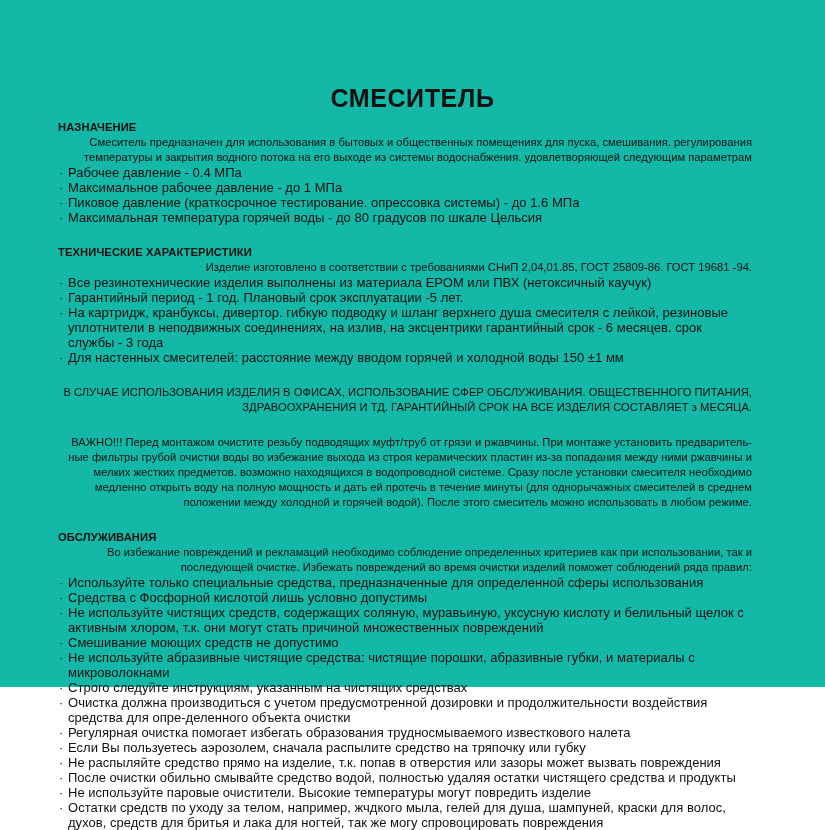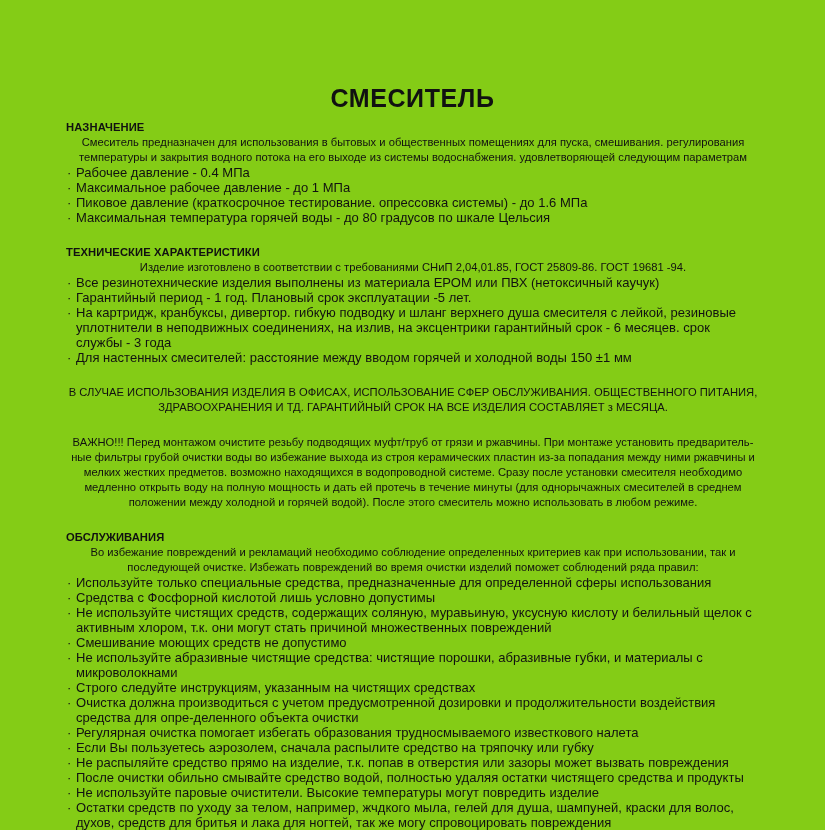--- a/index.html
+++ b/index.html
@@ -12,40 +12,40 @@
     width: 825px;
     height: 830px;
     overflow: hidden;
     font-family: "Liberation Sans", "DejaVu Sans", sans-serif;
     color: #111111;
     -webkit-font-smoothing: antialiased;
   }
   .page {
     position: relative;
     width: 825px;
-    height: 830px;
-    background: #84cc16;
+    height: 687px;
+    background: #14b8a6;
     box-sizing: border-box;
   }
   .doc-title {
     position: absolute;
     top: 68px;
     left: 0;
     width: 825px;
     text-align: center;
     font-size: 25px;
     font-weight: bold;
     letter-spacing: 0.6px;
     color: #111111;
     line-height: 1.1;
   }
   .content {
     position: absolute;
     top: 120px;
-    left: 66px;
+    left: 58px;
     width: 694px;
   }
   .section {
     margin: 0 0 0 0;
   }
   .section + .section {
     margin-top: 20px;
   }
   .sec-head {
     font-size: 11.2px;
@@ -54,21 +54,21 @@
     letter-spacing: 0.1px;
     color: #111111;
     margin: 0 0 0 0;
     white-space: nowrap;
   }
   .para {
     font-size: 11.2px;
     line-height: 15px;
     color: #111111;
     margin: 0;
-    text-align: center;
+    text-align: right;
     letter-spacing: 0.02px;
   }
   .para.caps {
     text-transform: none;
     font-weight: normal;
   }
   .bullets {
     list-style: none;
     margin: 0;
     padding: 0;

